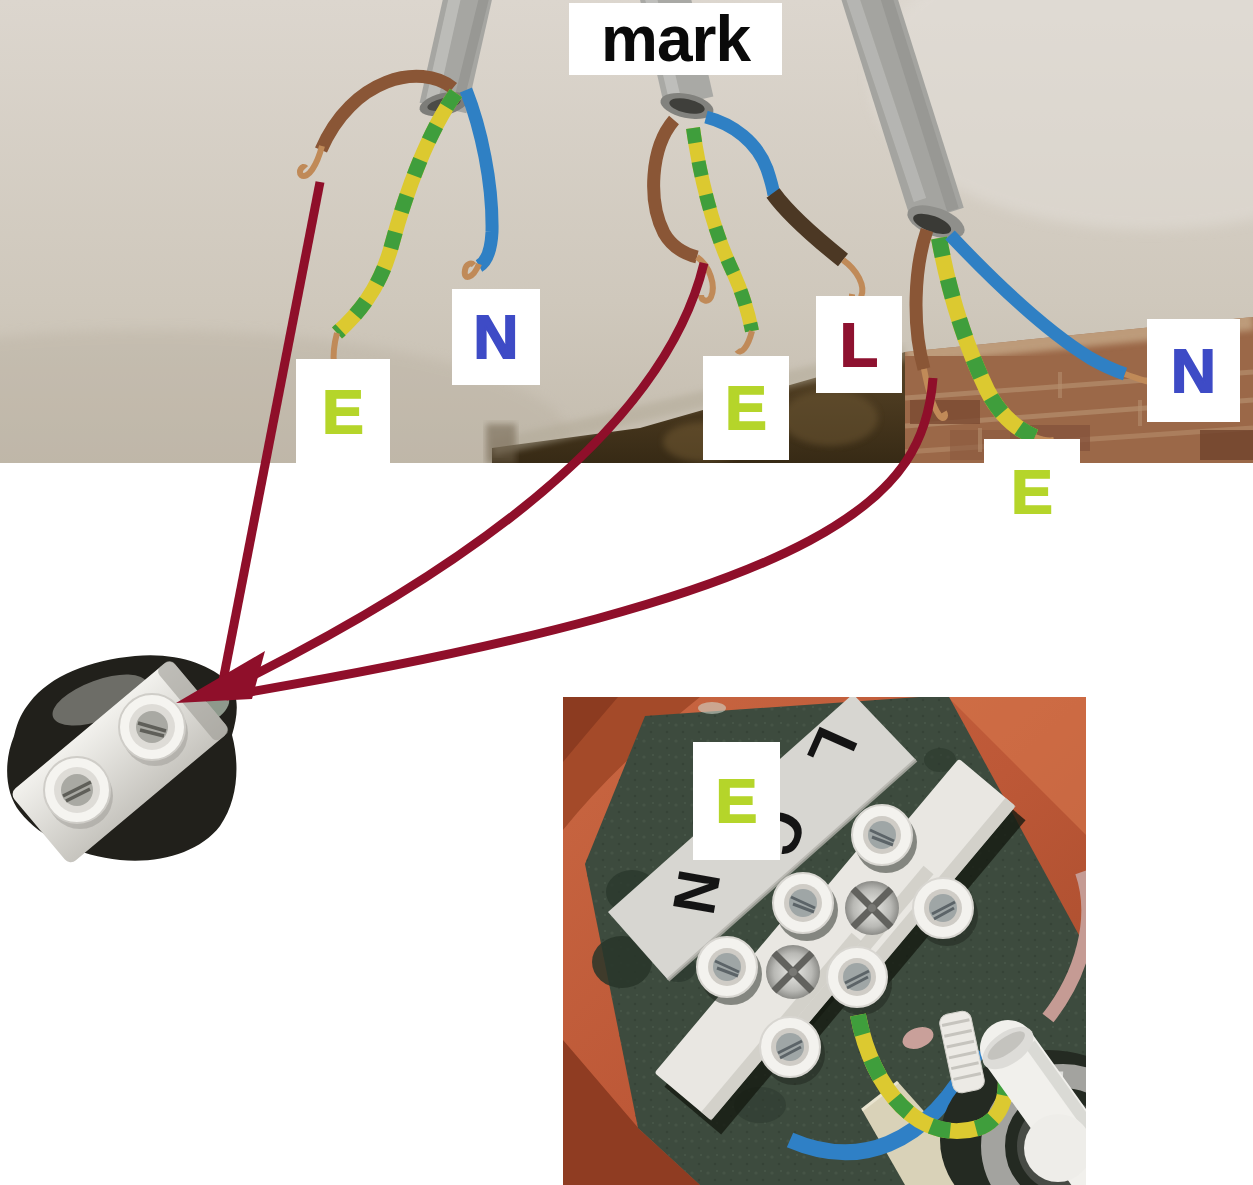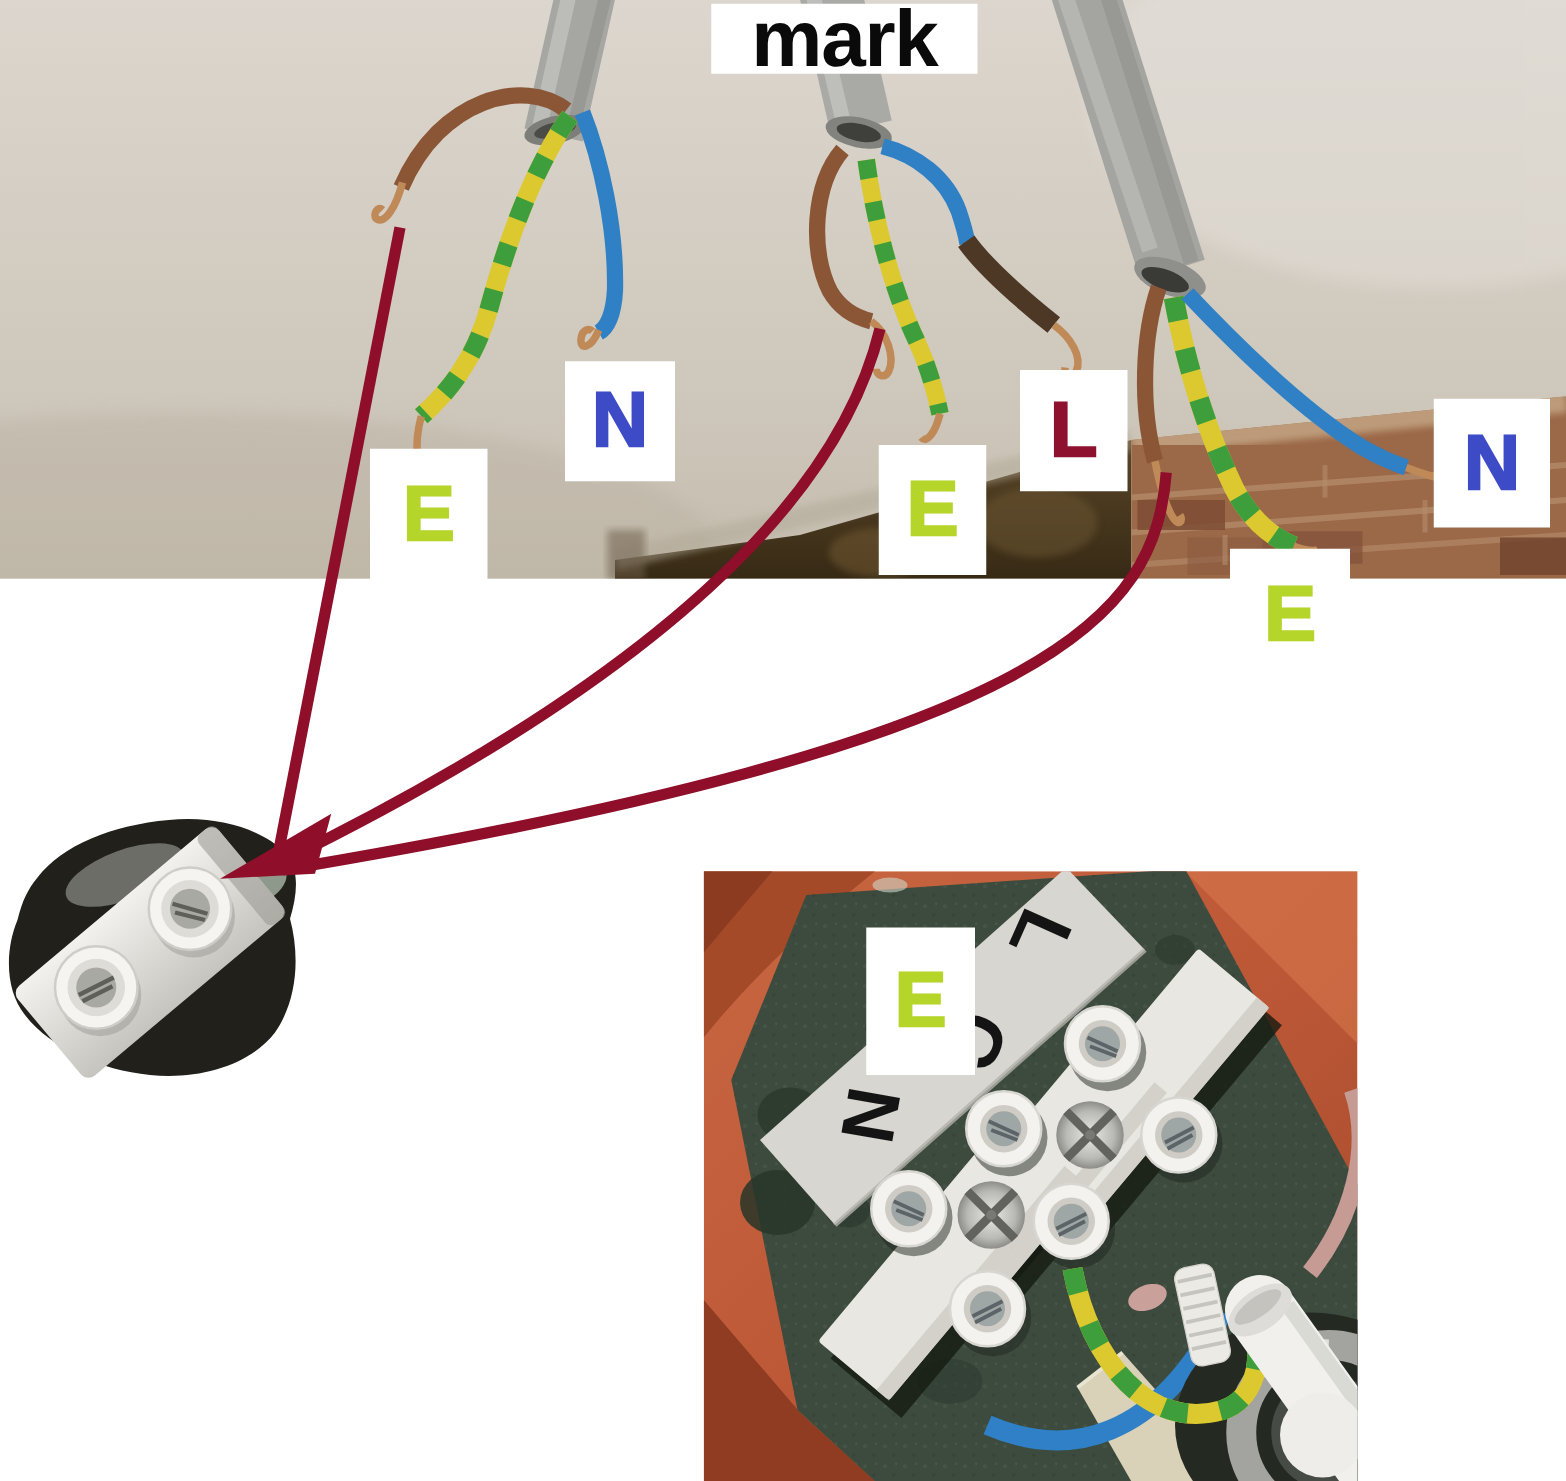--- a/index.html
+++ b/index.html
@@ -5,21 +5,21 @@
   html,body{margin:0;padding:0;background:#fff;}
   .stage{position:relative;width:1253px;height:1185px;background:#fff;overflow:hidden;
          font-family:"Liberation Sans",sans-serif;}
   .stage svg{position:absolute;left:0;top:0;}
   .lab{position:absolute;background:var(--label-bg,#fff);display:flex;align-items:center;
        justify-content:center;font-weight:bold;z-index:10;line-height:1;}
   .lab.earth{color:var(--earth-green,#b5d52a);}
   .lab.neutral{color:var(--neutral-blue,#3e4bc6);}
   .lab.live{color:var(--live-maroon,#8e1230);}
   .lab.mark{color:var(--mark-text,#0a0a0a);}
-  #lab-mark   {left:569px;top:3px;  width:213px;height:56px;font-size:64px;letter-spacing:-1px;}
+  #lab-mark   {left:569px;top:3px;  width:213px;height:72px;font-size:64px;letter-spacing:-1px;}
   #lab-n-left {left:452px;top:289px;width:88px; height:96px;font-size:62px;}
   #lab-e-left {left:296px;top:359px;width:94px; height:106px;font-size:62px;}
   #lab-e-mid  {left:703px;top:356px;width:86px; height:104px;font-size:62px;}
   #lab-l-mid  {left:816px;top:296px;width:86px; height:97px; font-size:62px;}
   #lab-e-right{left:984px;top:439px;width:96px; height:106px;font-size:62px;}
   #lab-n-right{left:1147px;top:319px;width:93px;height:103px;font-size:62px;}
   #lab-e-inset{left:693px;top:742px;width:87px; height:118px;font-size:62px;}
   .fat{-webkit-text-stroke:2px currentColor;}
   .tape-letter{position:absolute;width:60px;height:60px;display:flex;align-items:center;
        justify-content:center;color:var(--tape-text,#141414);font-weight:bold;font-size:60px;

